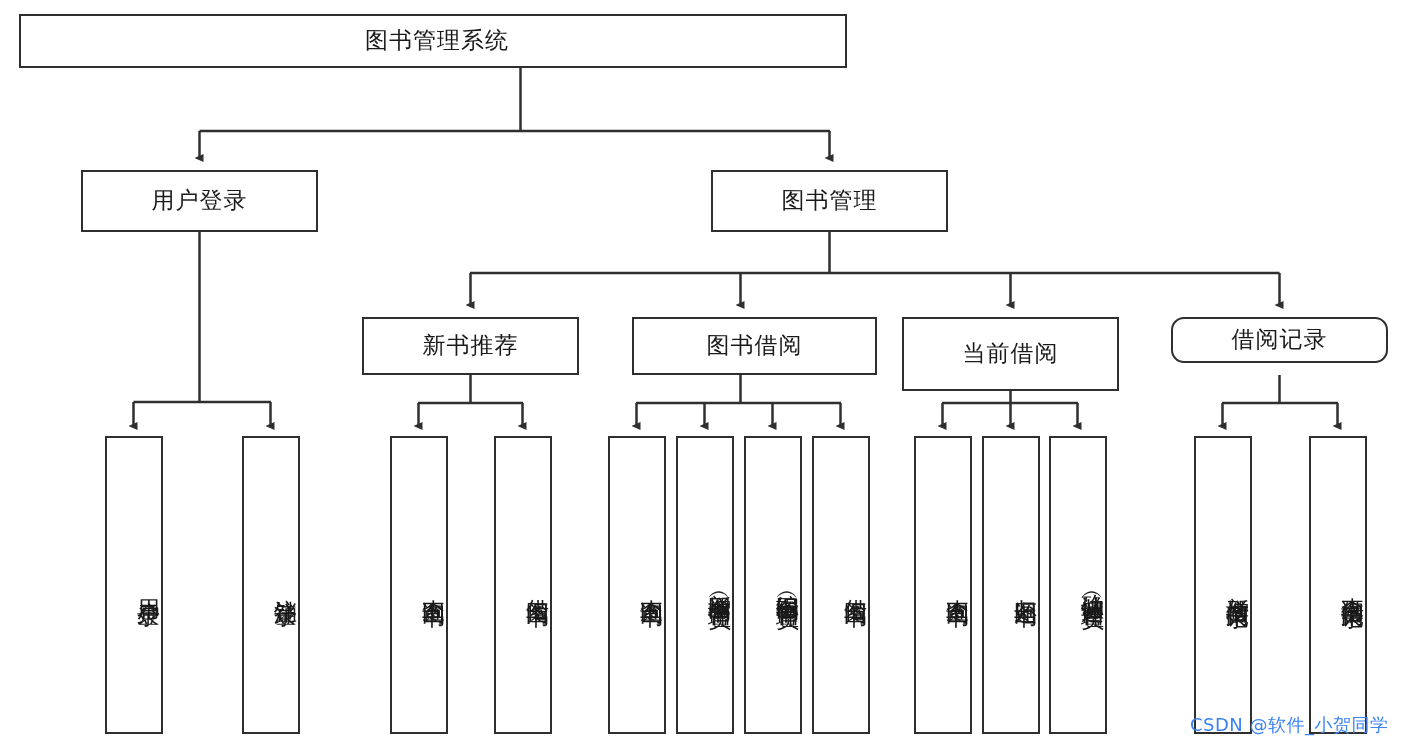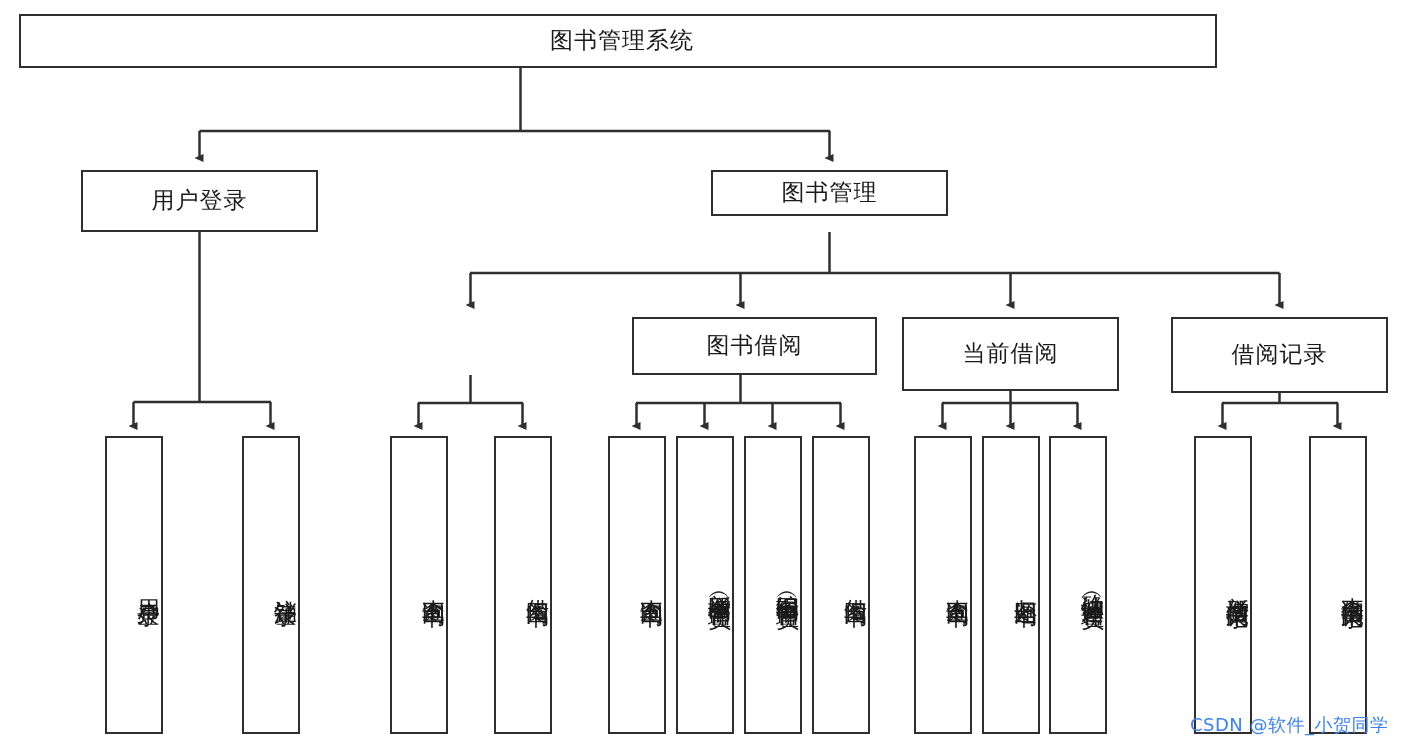--- a/index.html
+++ b/index.html
@@ -113,32 +113,33 @@
       <path d="M1010.5,403 L1010.5,426" marker-end="url(#arrow)"></path>
       <path d="M1077.5,403 L1077.5,426" marker-end="url(#arrow)"></path>
 
       <path d="M1279.5,375 L1279.5,403"></path>
       <path d="M1222,403 L1338,403"></path>
       <path d="M1222.5,403 L1222.5,426" marker-end="url(#arrow)"></path>
       <path d="M1337.5,403 L1337.5,426" marker-end="url(#arrow)"></path>
     </g>
   </svg>
 
-  <div class="node h" style="left:19px; top:14px; width:1198px; height:54px;padding-left:8px;">图书管理系统</div>
+  <div class="node h" style="left:19px; top:14px; width:828px; height:54px;padding-left:8px;">图书管理系统</div>
 
   <div class="node h" style="left:81px; top:170px; width:237px; height:62px;">用户登录</div>
 
-  <div class="node h" style="left:711px; top:170px; width:237px; height:46px;">图书管理</div>
+  <div class="node h" style="left:711px; top:170px; width:237px; height:62px;">图书管理</div>
 
+  <div class="node h" style="left:362px; top:317px; width:217px; height:58px;">新书推荐</div>
 
   <div class="node h" style="left:632px; top:317px; width:245px; height:58px;">图书借阅</div>
 
   <div class="node h" style="left:902px; top:317px; width:217px; height:74px;">当前借阅</div>
 
-  <div class="node h" style="left:1171px; top:317px; width:217px; height:76px;">借阅记录</div>
+  <div class="node h" style="left:1171px; top:317px; width:217px; height:46px;border-radius:13px;">借阅记录</div>
 
   <div class="node v" style="left:105px; top:436px; width:58px; height:298px;">
     <span class="vlabel">用户登录</span>
   </div>
   <div class="node v" style="left:242px; top:436px; width:58px; height:298px;">
     <span class="vlabel">注销登录</span>
   </div>
 
   <div class="node v" style="left:390px; top:436px; width:58px; height:298px;">
     <span class="vlabel">查询图书</span>

